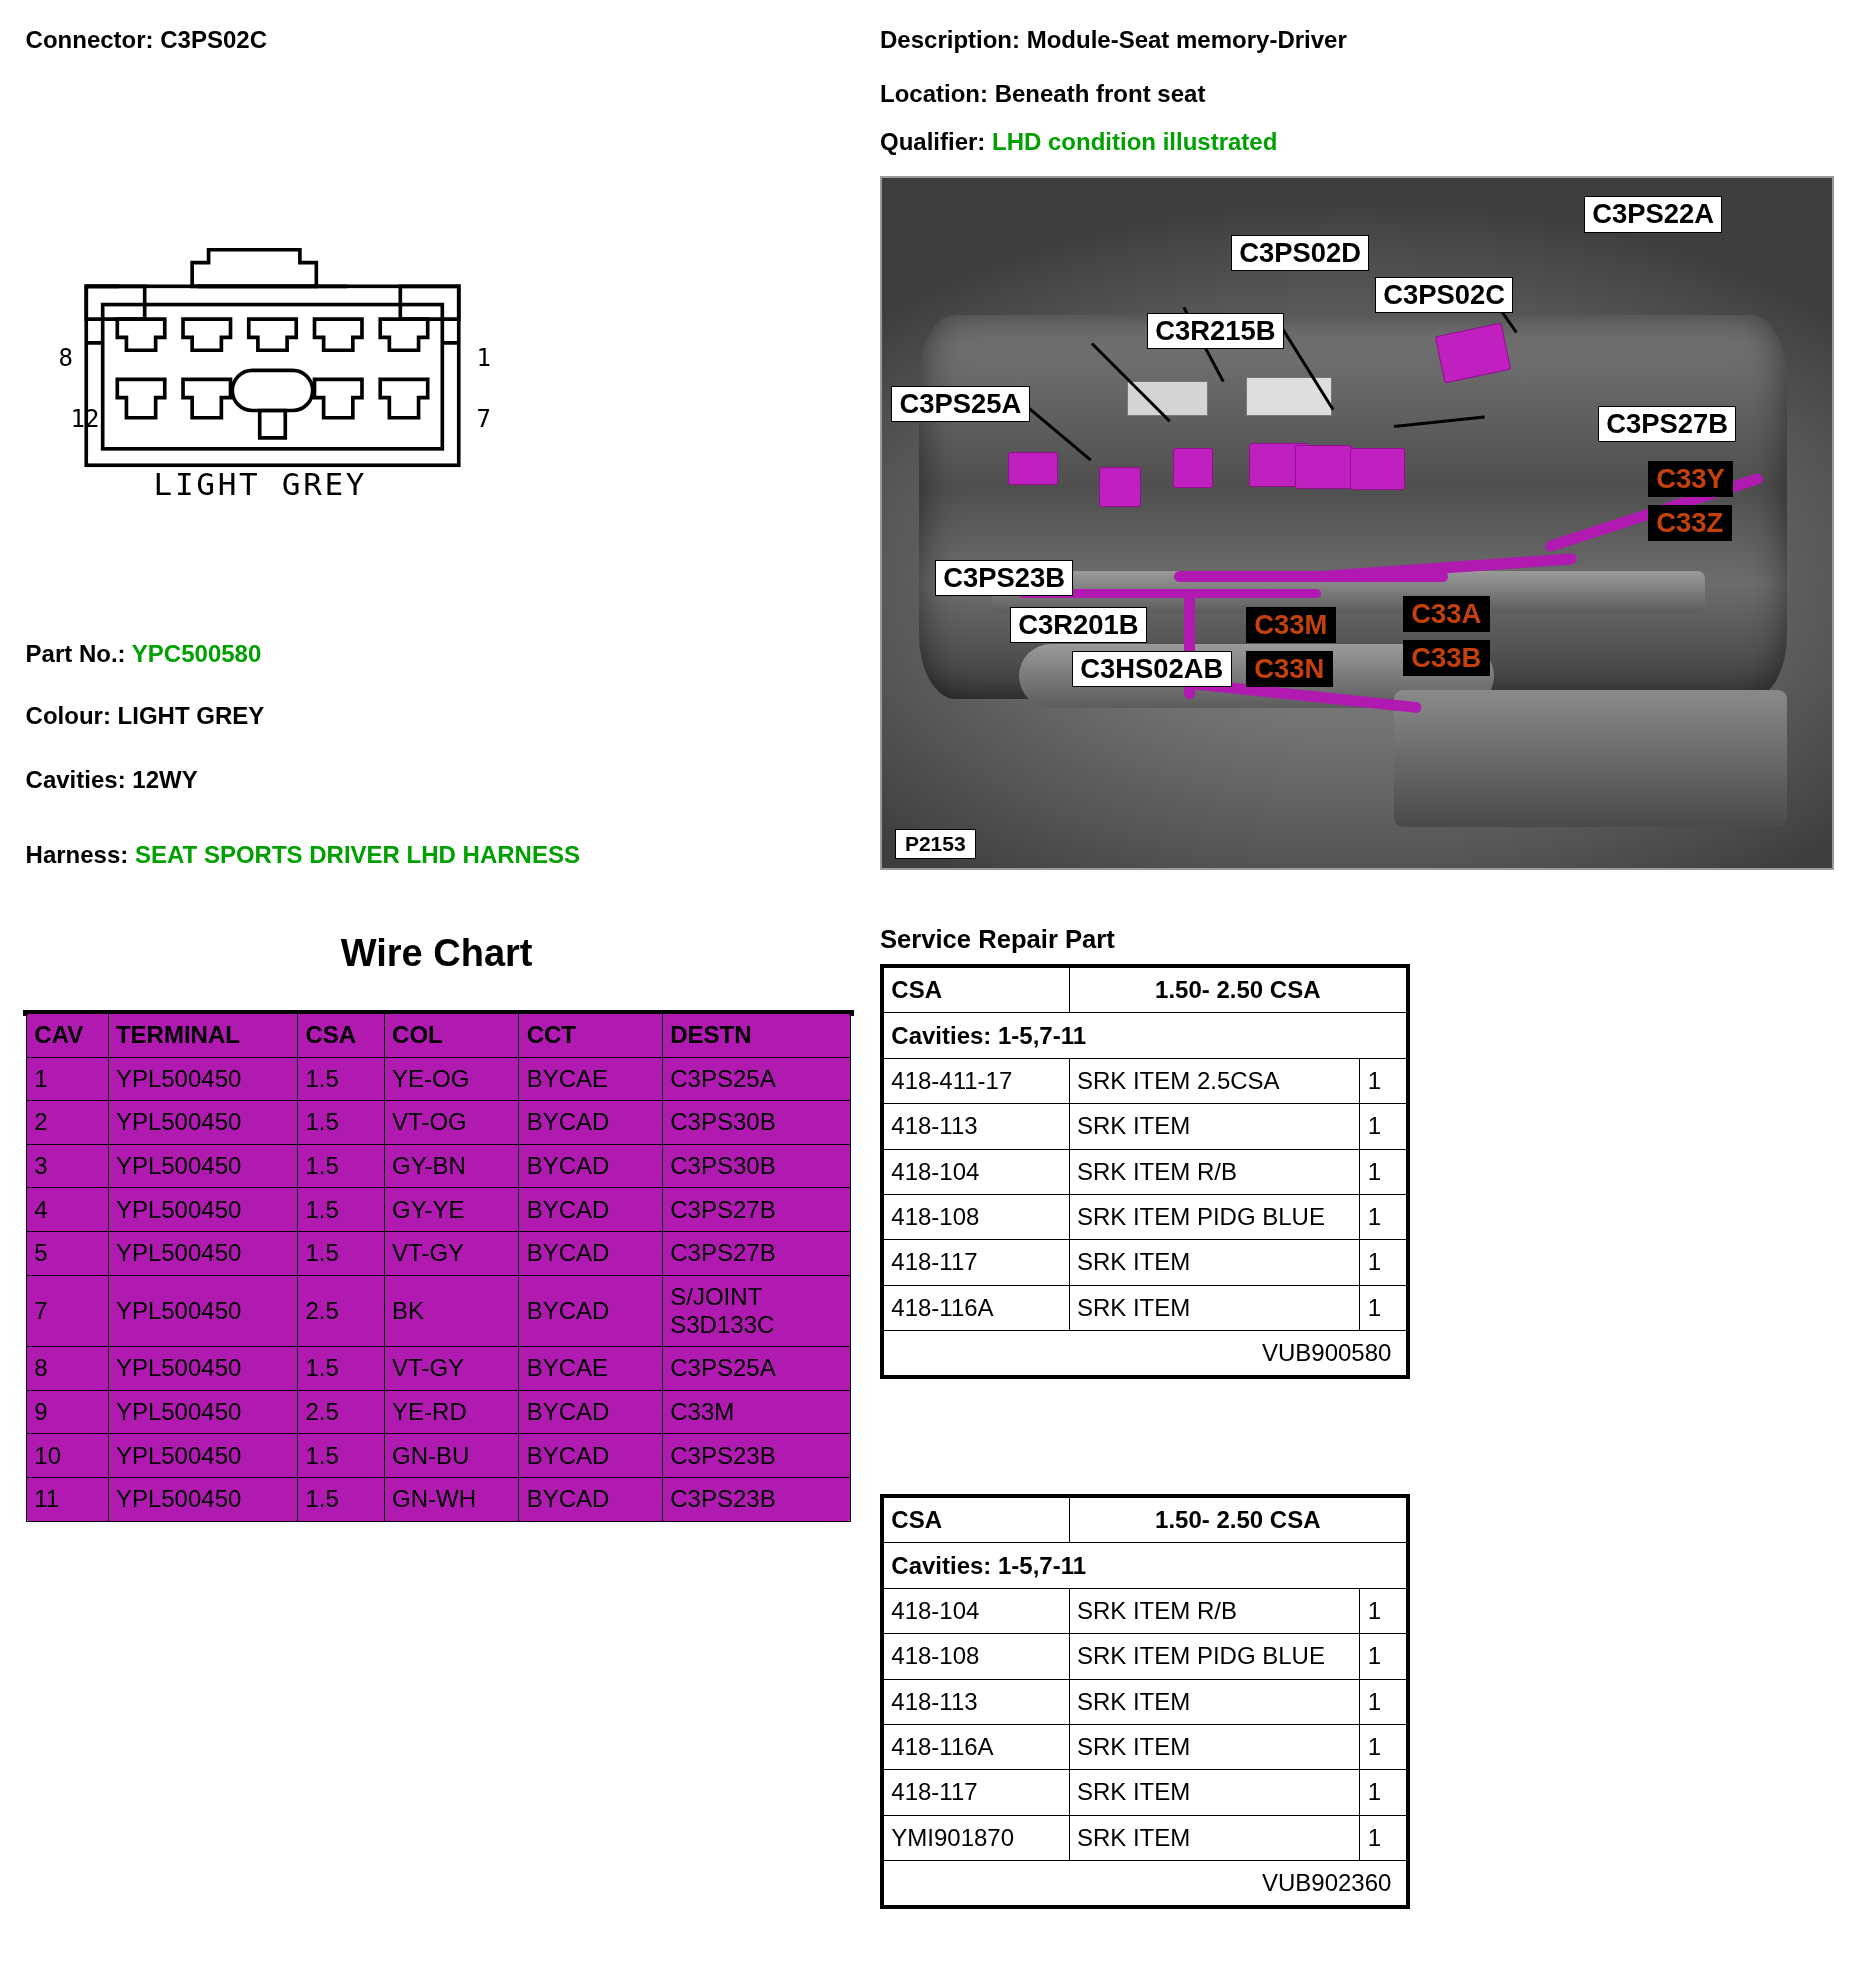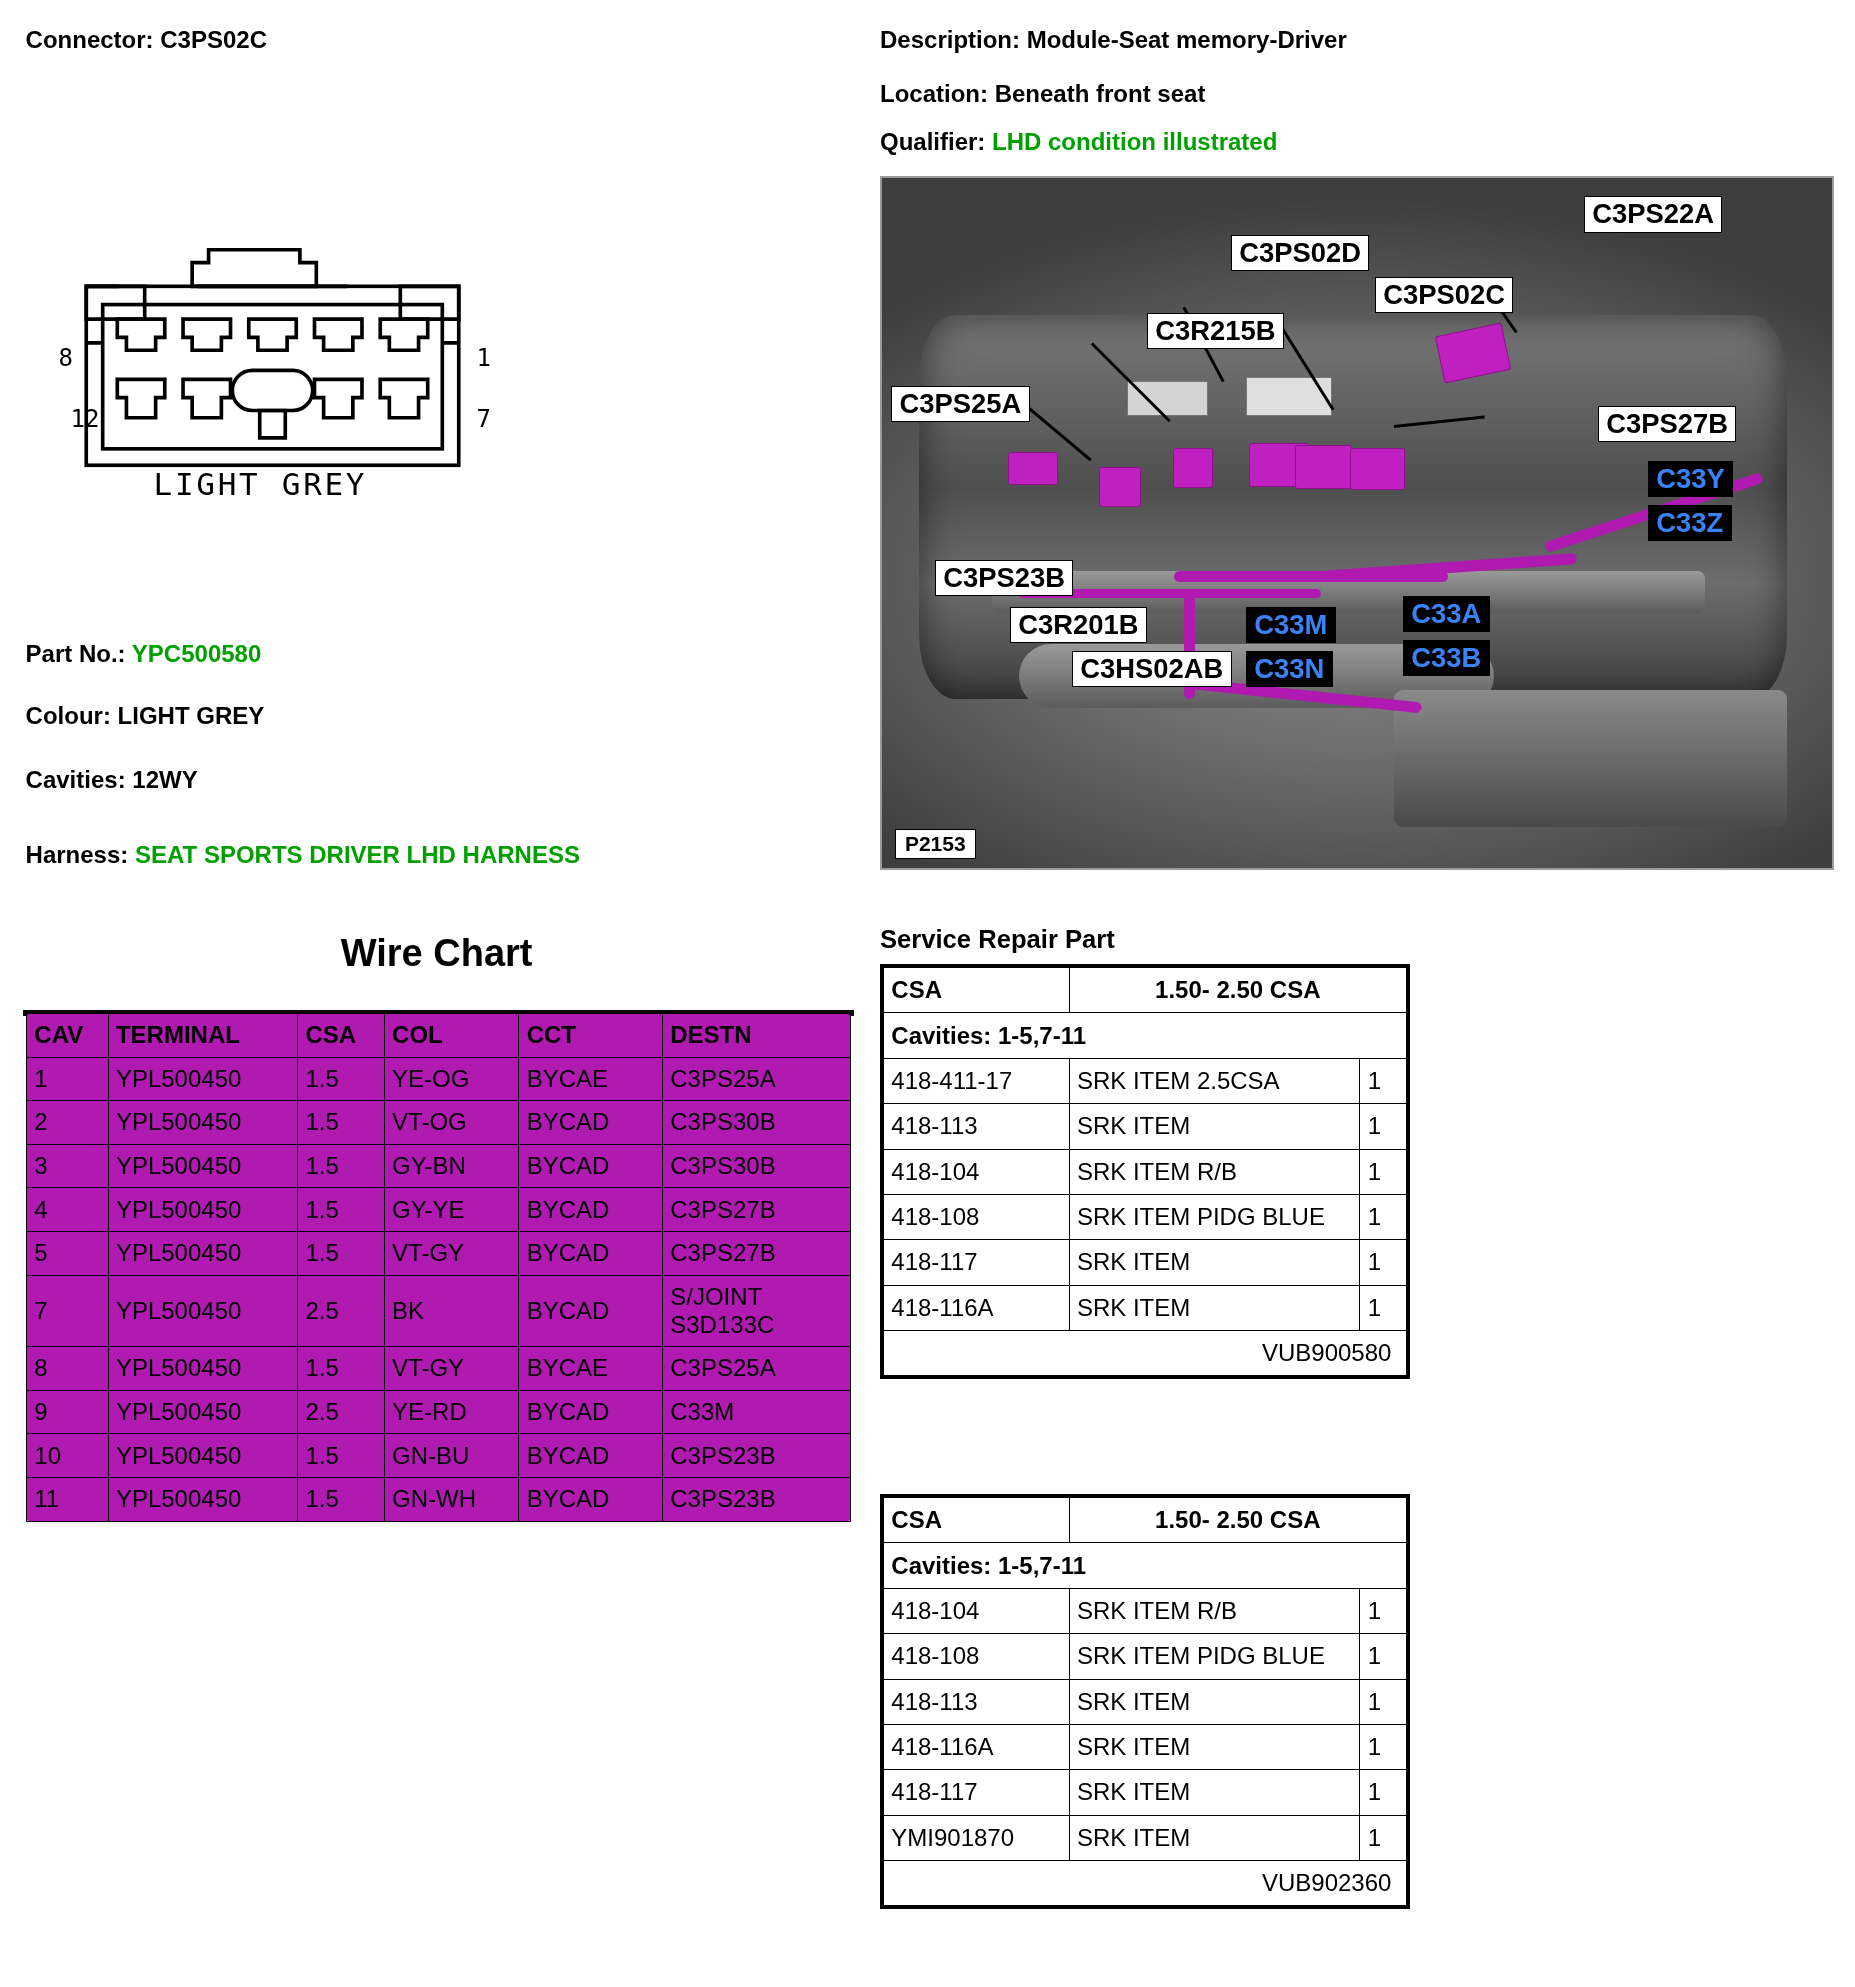--- a/index.html
+++ b/index.html
@@ -121,21 +121,21 @@
     background: #ffffff;
     border: 0.9px solid #000000;
     font-size: 27.4px;
     font-weight: bold;
     padding: 1.8px 7.3px;
     white-space: nowrap;
     line-height: 1.12;
   }
   .callout.dark {
     background: #000000;
-    color: #3b82f6;
+    color: #c2410c;
     border: 0.9px solid #000000;
   }
   .arrow-line {
     position: absolute;
     background: #000000;
     height: 2.7px;
     transform-origin: 0 50%;
   }
   #photo-code {
     position: absolute;

